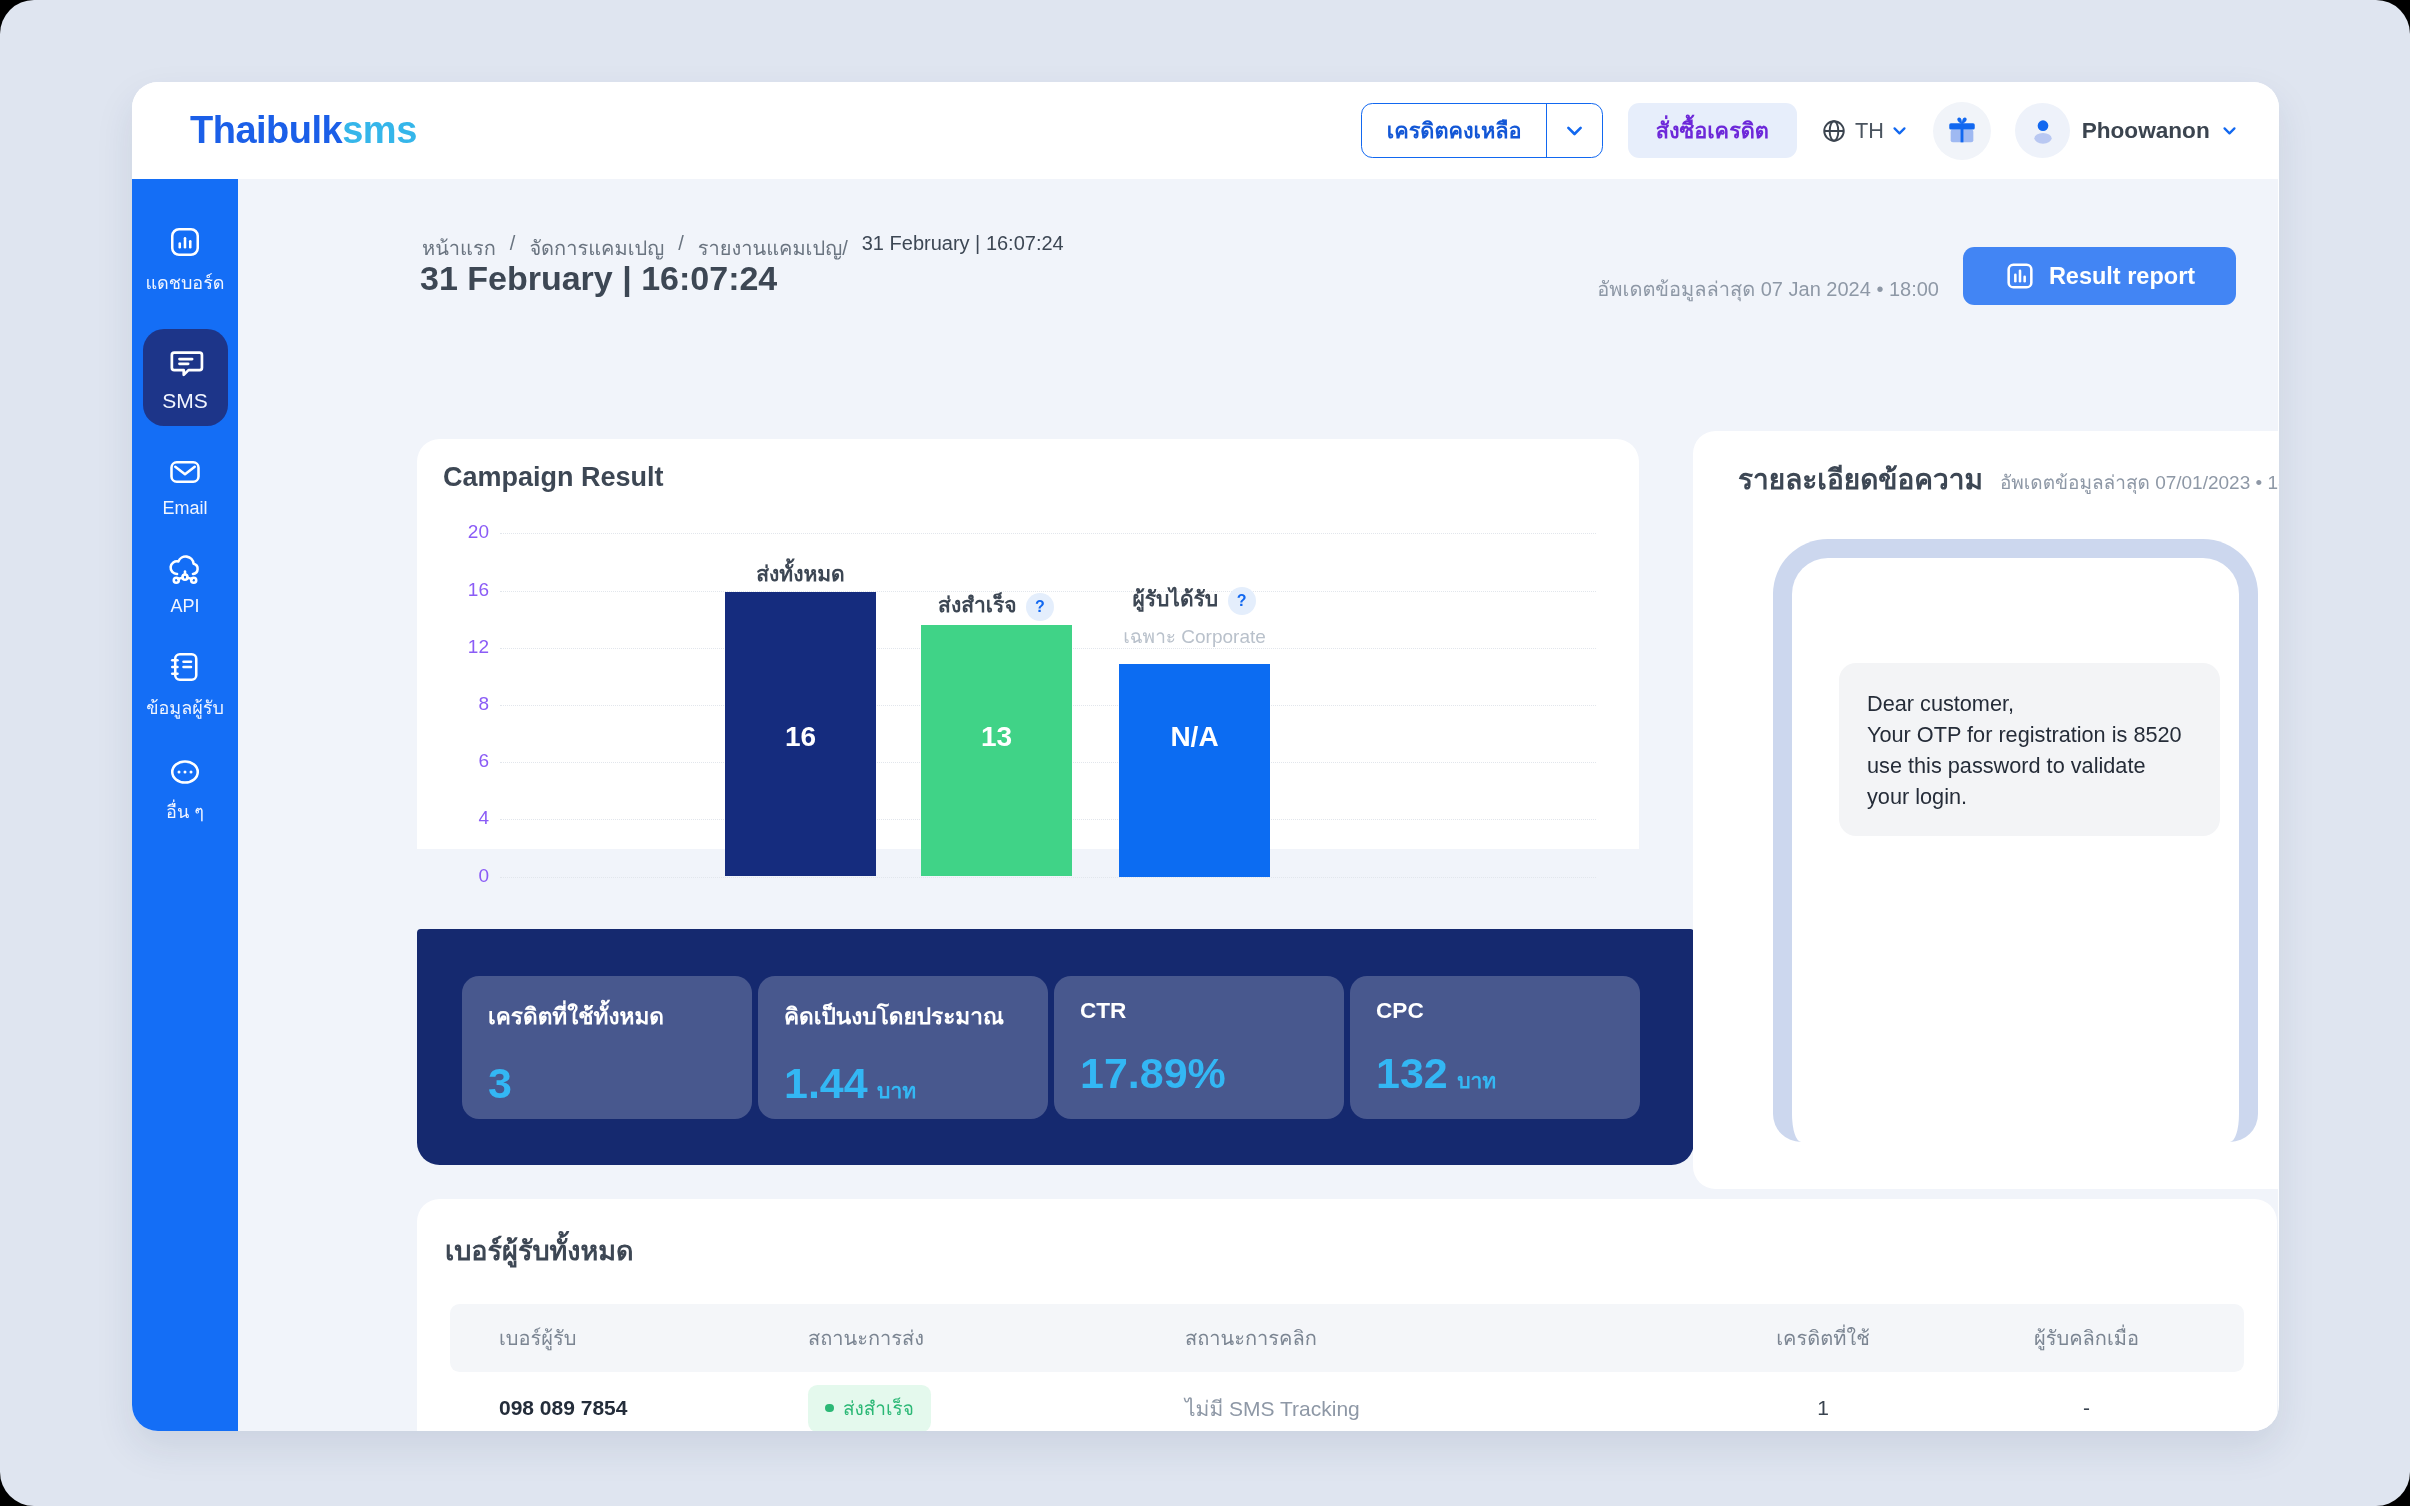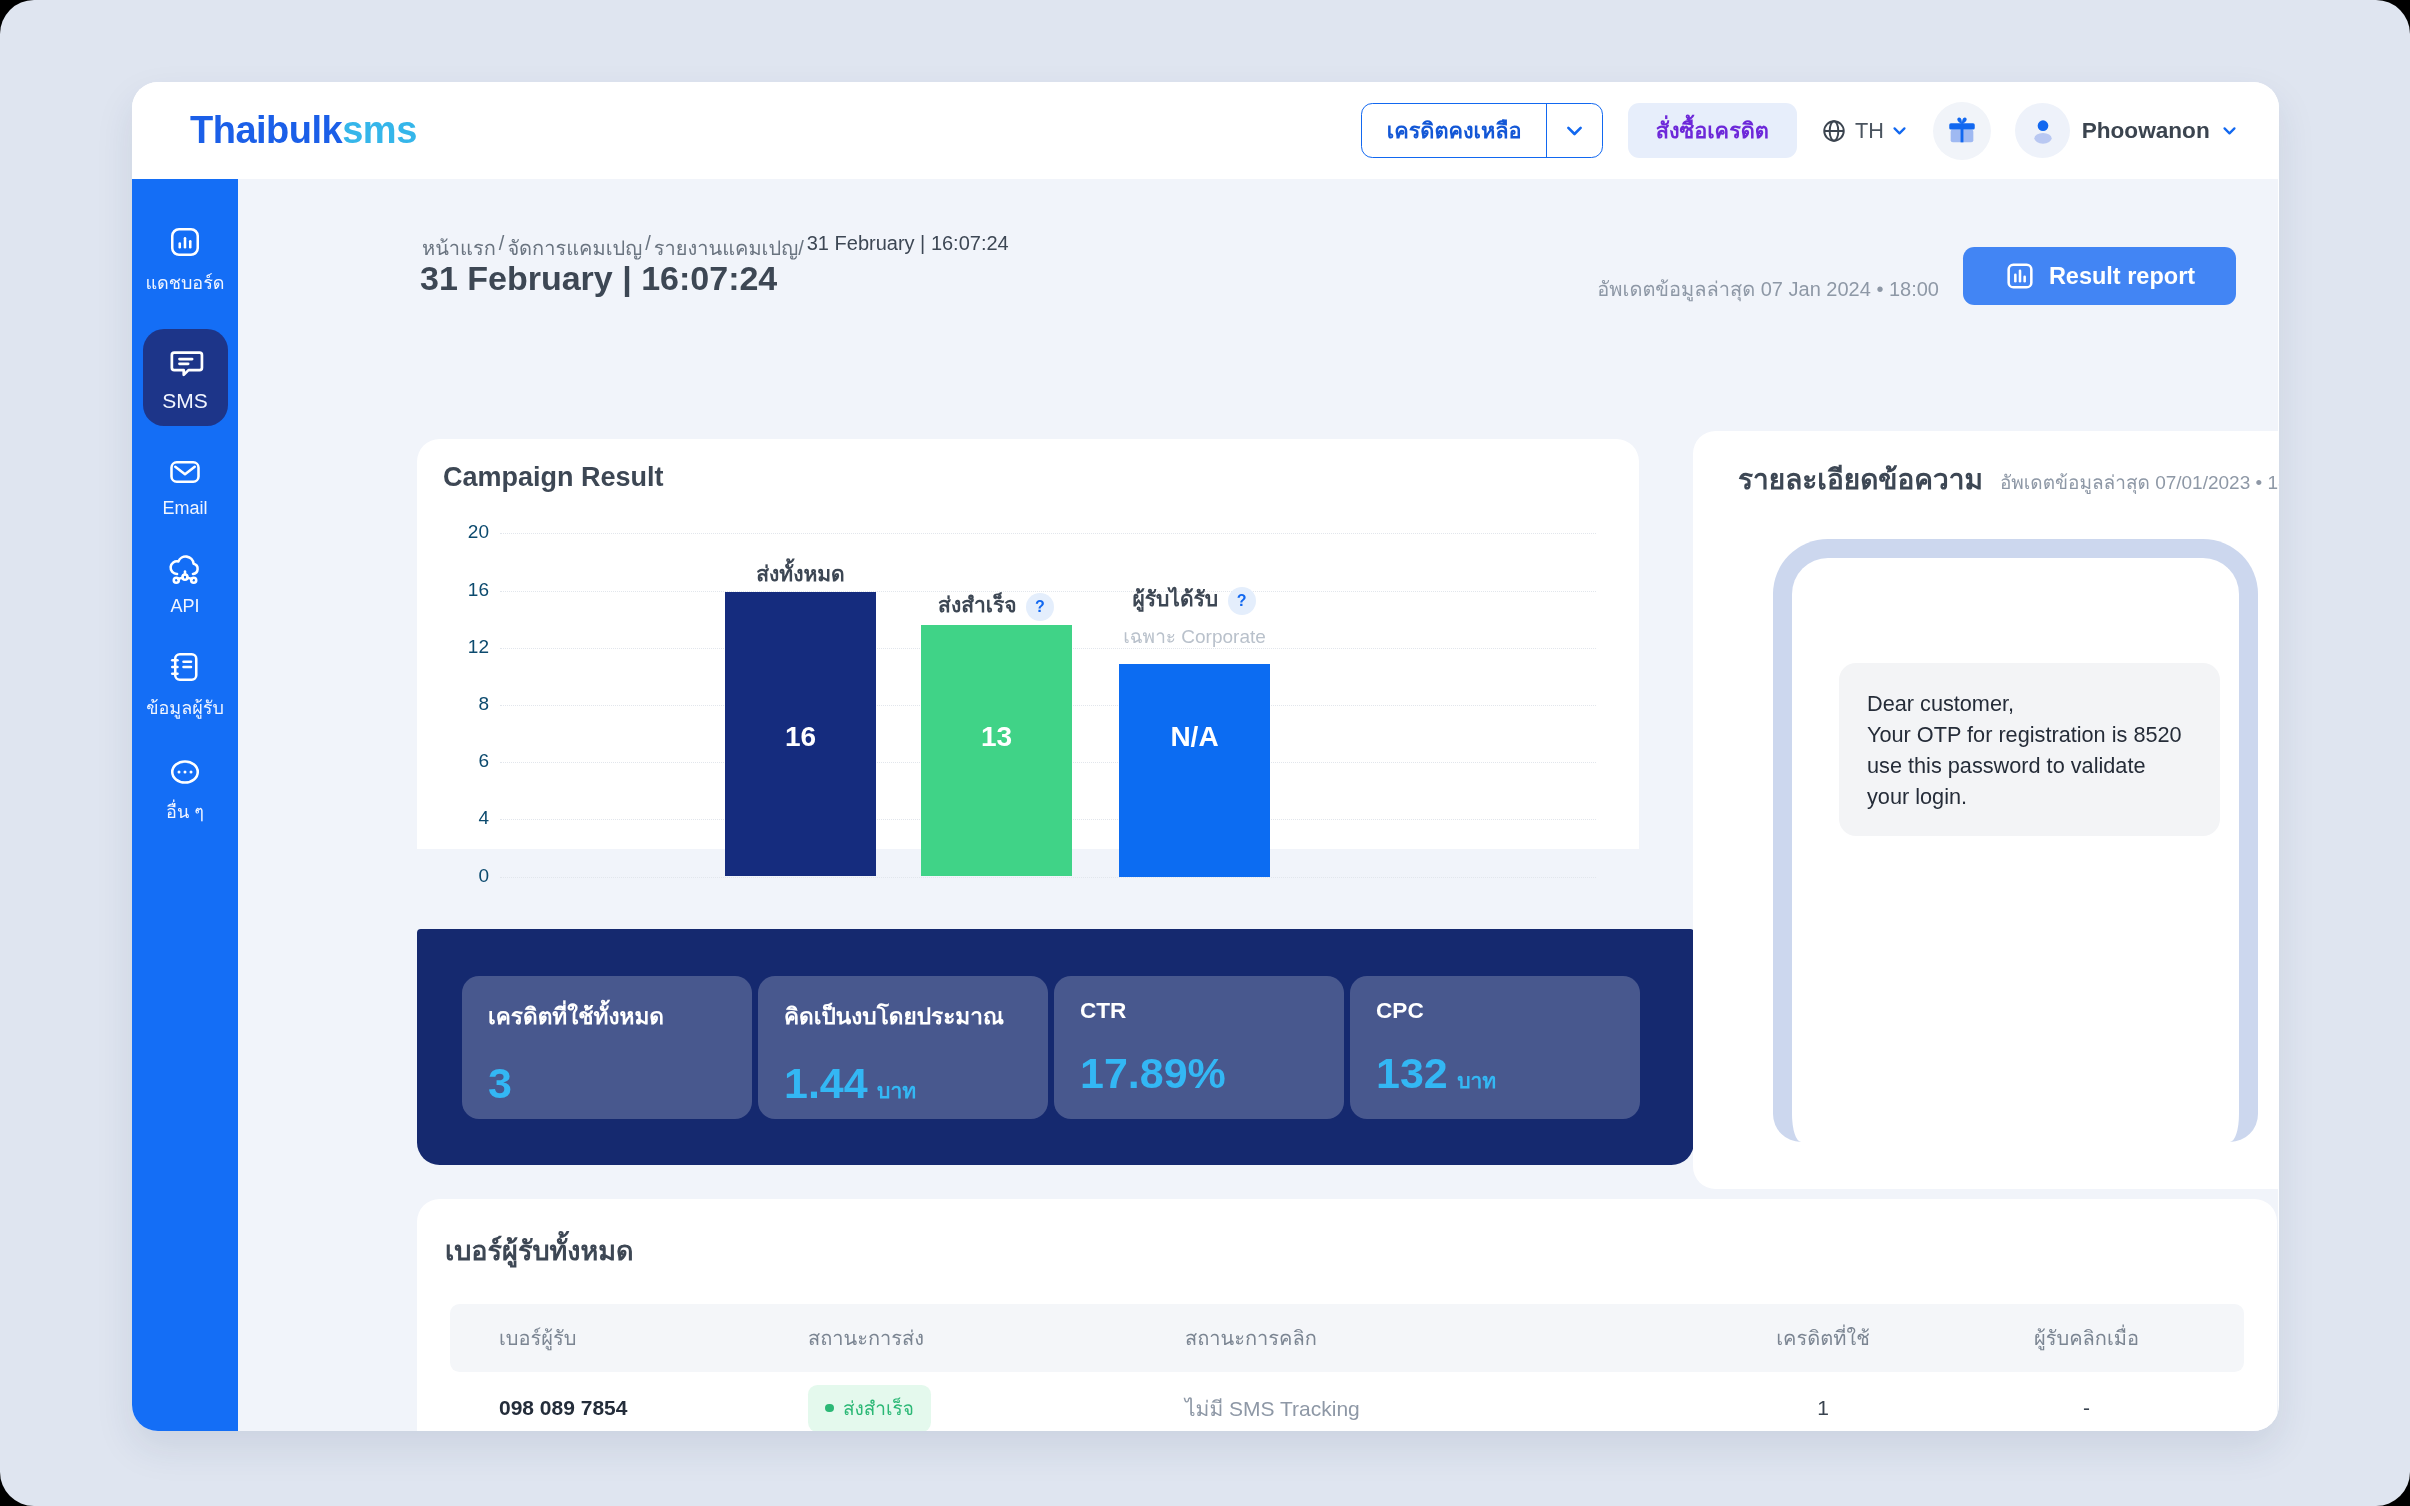--- a/index.html
+++ b/index.html
@@ -25,33 +25,33 @@
 
   
   .sidebar { position:absolute; left:0; top:97px; width:106px; height:1252px; background:#146ef6; display:flex; flex-direction:column; align-items:center; padding-top:45px; z-index:4; }
   .side-item { width:100%; display:flex; flex-direction:column; align-items:center; gap:7.5px; color:#eaf1ff; margin-bottom:32px; cursor:pointer; }
   .side-item .lbl { font-size:18px; color:#f2f6ff; }
   .side-item.active { width:85px; border-radius:21px; background:#1d3589; padding:15px 0 13px; margin-bottom:28px; }
   .side-item.active .lbl { font-size:21px; }
 
   
   .content { position:absolute; left:106px; top:97px; width:2040px; height:1252px; background:#f1f4fa; }
-  .crumbs { position:absolute; left:184px; top:53px; font-size:20px; color:#6a7480; display:flex; gap:3px; }
+  .crumbs { position:absolute; left:184px; top:53px; font-size:20px; color:#6a7480; display:flex; gap:14px; }
   .crumbs .cur { color:#3d4754; }
   .crumbs a { color:#6a7480; text-decoration:none; cursor:pointer; }
   .page-title { position:absolute; left:182px; top:80px; font-size:34px; font-weight:bold; color:#3d4754; }
   .update-top { position:absolute; right:339px; top:94px; font-size:20px; color:#8e98a6; }
   .export-btn { position:absolute; right:42px; top:68px; width:273px; height:58px; background:#4285f4; border:none; border-radius:11.3px; color:#fff; font-size:23.5px; font-weight:600; display:flex; align-items:center; justify-content:center; gap:13px; cursor:pointer; }
 
   
   .campaign-card { position:absolute; left:179px; top:260px; width:1222px; height:410px; background:#fff; border-radius:22.6px 22.6px 0 0; }
   .camp-title { position:absolute; left:26px; top:22.6px; font-size:27px; font-weight:bold; color:#3d4754; }
   .plot { position:absolute; left:0; top:0; width:100%; height:100%; }
   .gridline { position:absolute; left:83px; right:43px; border-top:1.9px dotted #e2e6ec; }
-  .gridline .tick { position:absolute; left:-49px; top:-13px; width:38px; text-align:right; font-size:19px; color:#0c4a6e; }
+  .gridline .tick { position:absolute; left:-49px; top:-13px; width:38px; text-align:right; font-size:19px; color:#8b5cf6; }
   .bar { position:absolute; }
   .bar-label { position:absolute; text-align:center; font-size:21px; font-weight:600; color:#3d4754; white-space:nowrap; display:flex; align-items:flex-end; justify-content:center; gap:9.4px; }
   .help-dot { width:28px; height:28px; border-radius:50%; background:#e4eefc; color:#1268f0; font-size:16px; font-weight:bold; display:inline-flex; align-items:center; justify-content:center; cursor:pointer; }
   .bar-note { position:absolute; font-size:19px; color:#b9c1cb; white-space:nowrap; }
   .bar-value { position:absolute; width:151px; text-align:center; color:#fff; font-size:28px; font-weight:bold; }
 
   
   .stats-band { position:absolute; left:179px; top:750px; width:1277px; height:236px; background:#15296f; border-radius:3.8px 3.8px 22.6px 22.6px; display:flex; align-items:center; padding-left:45px; gap:6px; }
   .stat-card { width:290px; height:143px; background:rgba(255,255,255,.22); border-radius:17px; padding:22.6px 26px; color:#fff; }
   .stat-card .s-label { font-size:22.6px; font-weight:600; }

